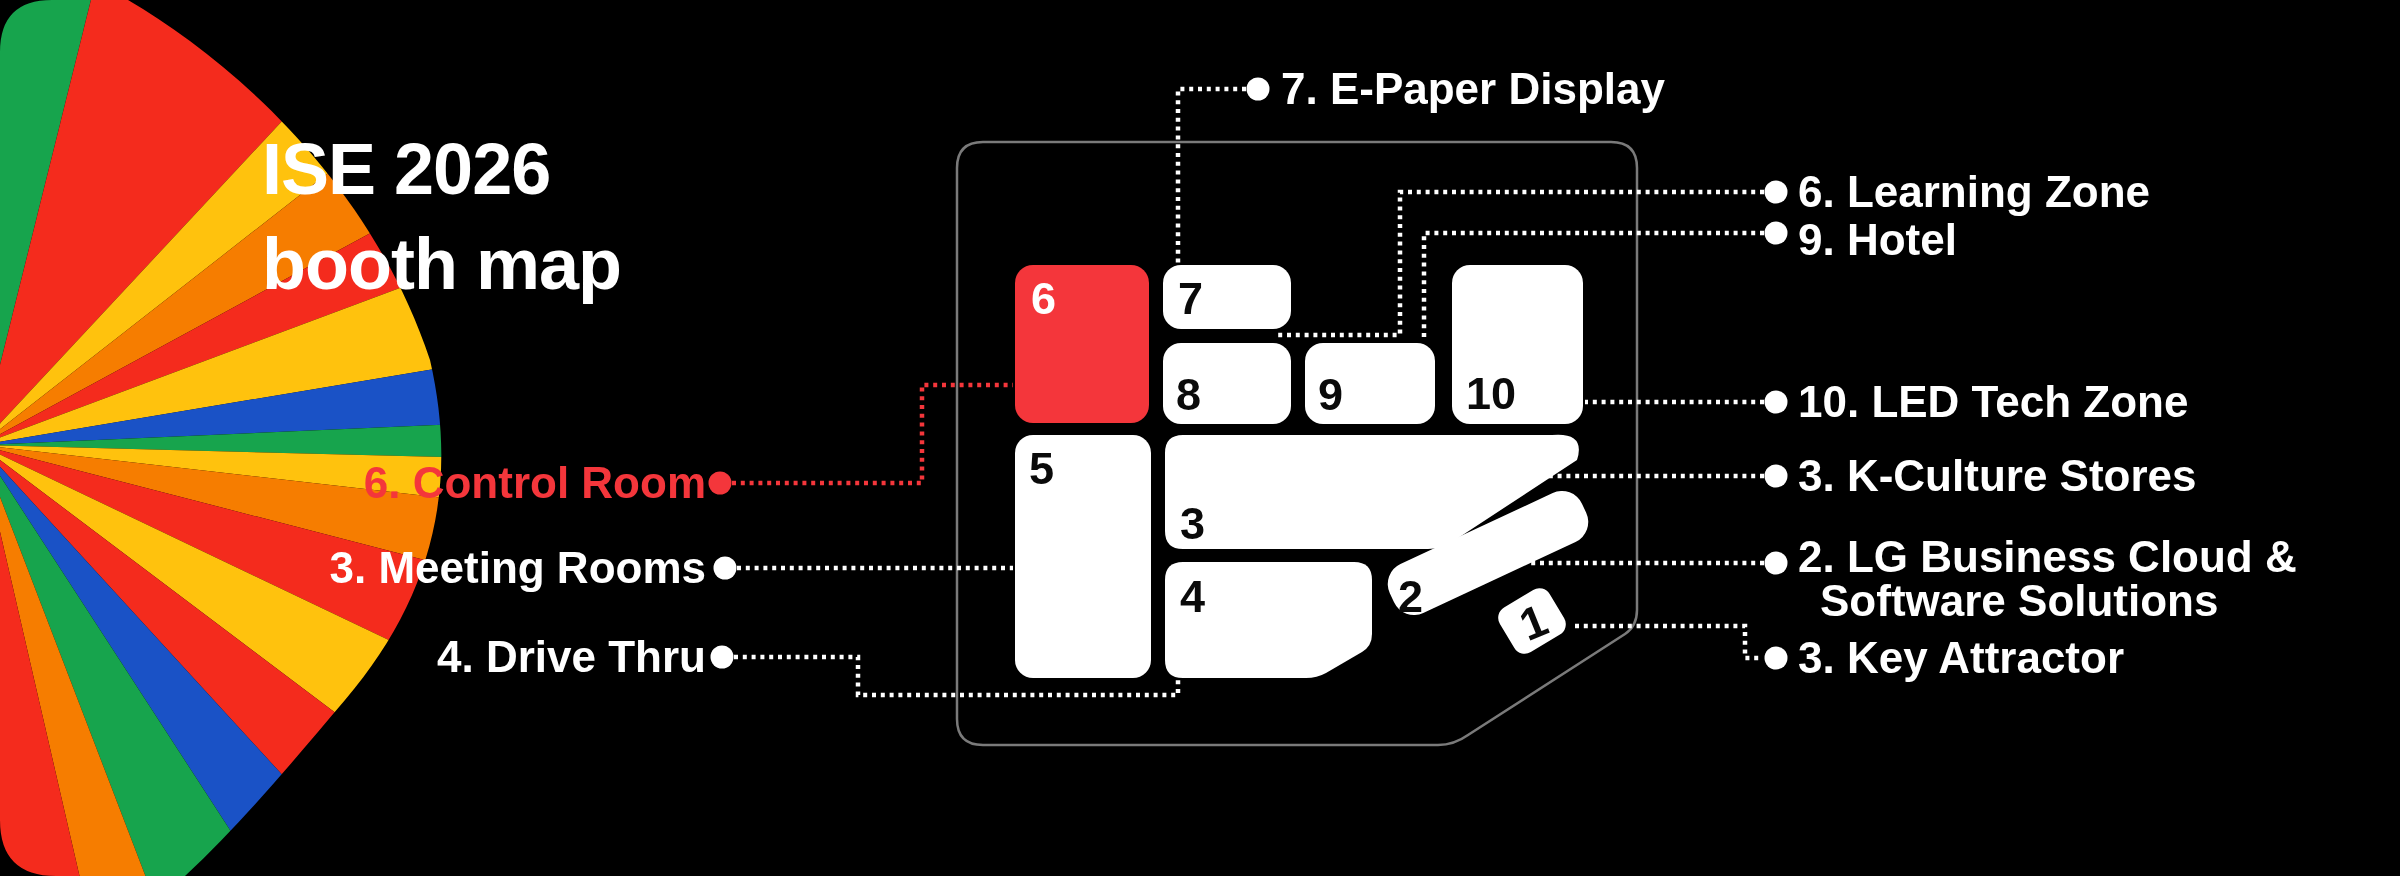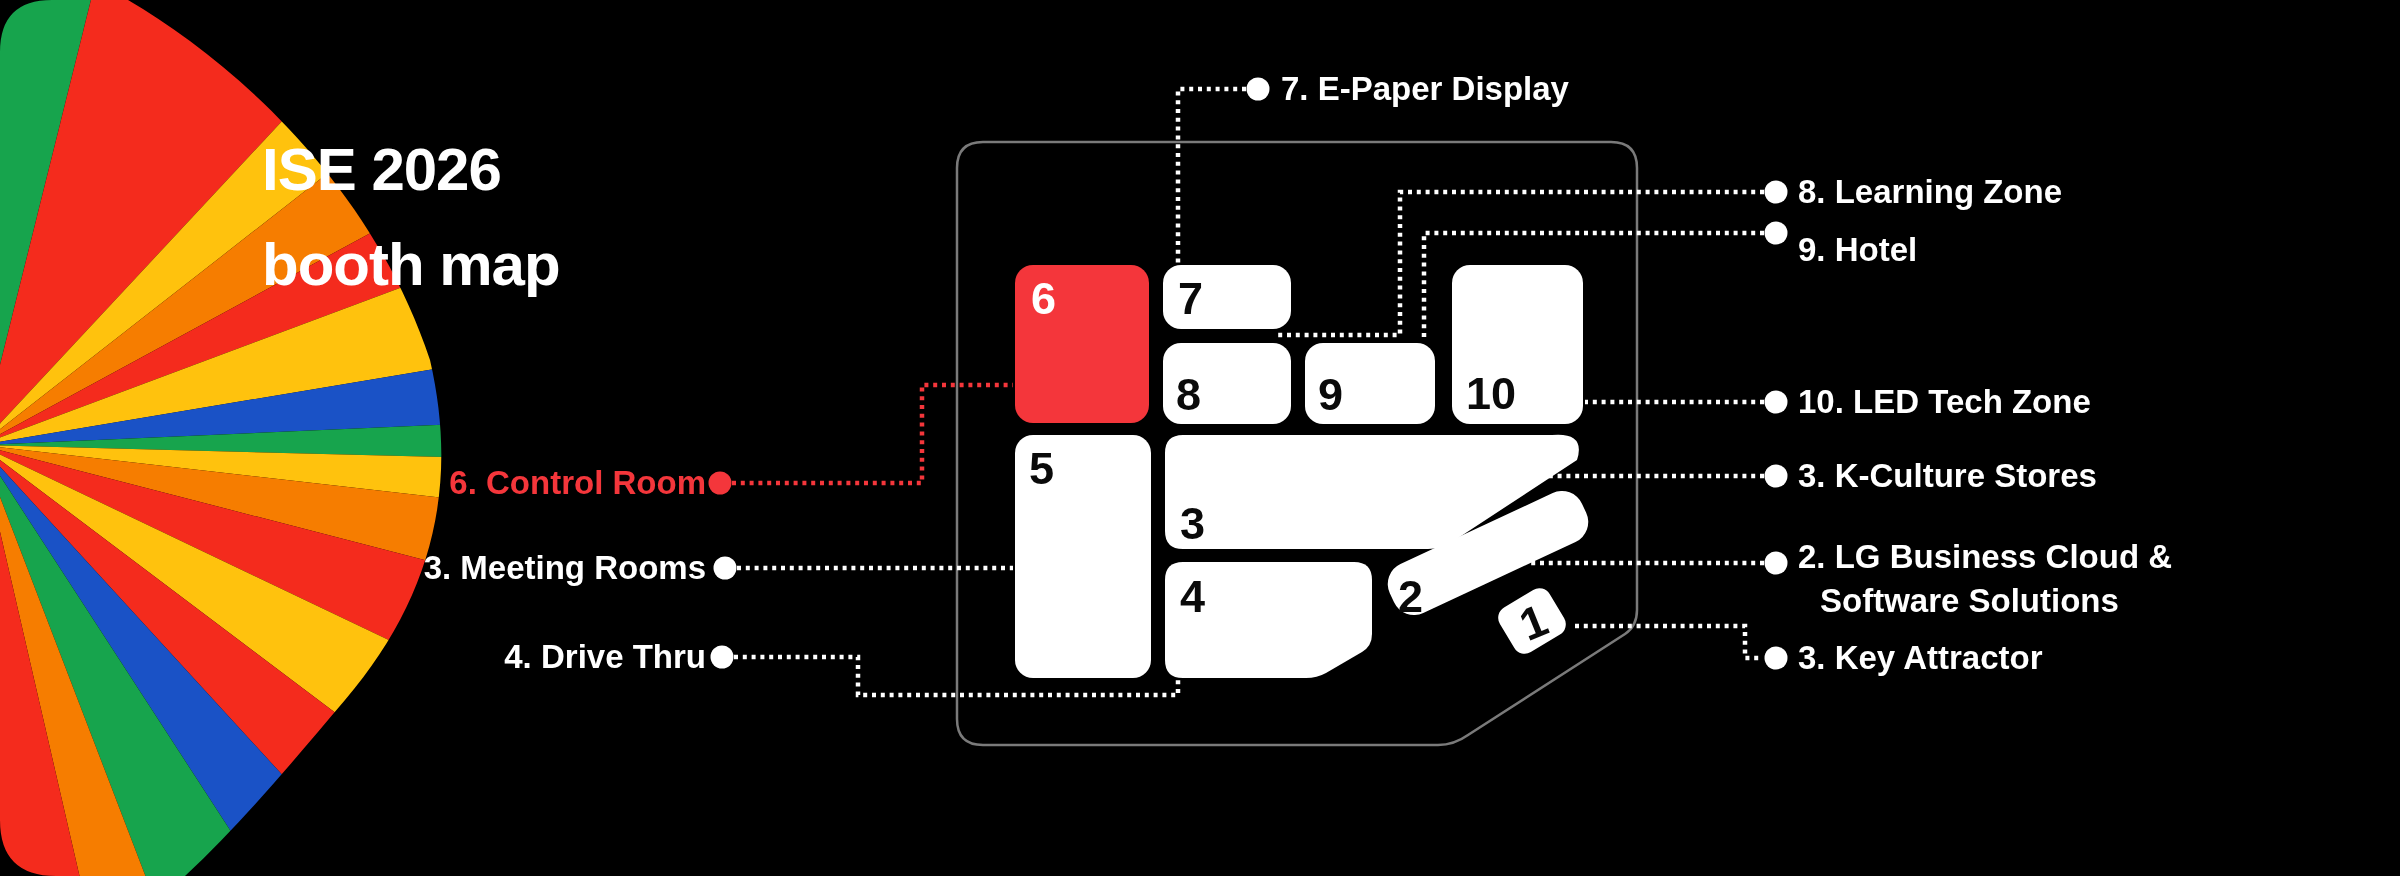--- a/index.html
+++ b/index.html
@@ -5,31 +5,31 @@
   html,body{margin:0;padding:0;background:#000;}
   .stage{
     position:relative;width:2400px;height:876px;overflow:hidden;
     background:var(--c-background,#000);
     font-family:"Liberation Sans", sans-serif;
   }
   .stage svg{position:absolute;left:0;top:0;z-index:1;}
   .txt{position:absolute;z-index:2;white-space:nowrap;}
   .page-title{
     left:262px;top:122px;
-    font-size:60px;line-height:95px;font-weight:700;letter-spacing:-1px;
+    font-size:72px;line-height:95px;font-weight:700;letter-spacing:-1px;
     color:var(--c-white,#fff);
   }
   .booth-num{
     position:absolute;z-index:2;
     font-size:45px;line-height:45px;font-weight:700;
     color:var(--c-number_dark,#0a0a0a);
   }
   .booth-num.light{color:var(--c-white,#fff);}
   .map-label{
-    font-size:33px;line-height:38px;font-weight:700;
+    font-size:44px;line-height:38px;font-weight:700;
     color:var(--c-white,#fff);
   }
   .map-label.red{color:var(--c-red,#f4363b);}
   .map-label.right-side{left:1798px;}
   .map-label.left-side{right:1694px;}
   .two-line .second{display:block;padding-left:22px;}
   .two-line{line-height:44px;}
   .leader{fill:none;stroke:var(--c-white,#fff);stroke-width:4.5;stroke-dasharray:4 4.8;}
   .leader.red{stroke:var(--c-red,#f4363b);}
   .dot{fill:var(--c-white,#fff);}
@@ -117,22 +117,22 @@
   <div class="booth-num" style="left:1318px;top:372px;">9</div>
   <div class="booth-num" style="left:1466px;top:371px;">10</div>
   <div class="booth-num" style="left:1029px;top:446px;">5</div>
   <div class="booth-num" style="left:1180px;top:501px;">3</div>
   <div class="booth-num" style="left:1180px;top:574px;">4</div>
   <div class="booth-num" style="left:1398px;top:574px;">2</div>
   <div class="booth-num" style="left:1521px;top:600px;transform:rotate(-22deg);">1</div>
 
   <div class="txt map-label" style="left:1281px;top:70px;">7. E-Paper Display</div>
 
-  <div class="txt map-label right-side" style="top:173px;">8. Learning Zone</div>
-  <div class="txt map-label right-side" style="top:231px;">9. Hotel</div>
+  <div class="txt map-label right-side" style="top:173px;">6. Learning Zone</div>
+  <div class="txt map-label right-side" style="top:221px;">9. Hotel</div>
   <div class="txt map-label right-side" style="top:383px;">10. LED Tech Zone</div>
   <div class="txt map-label right-side" style="top:457px;">3. K-Culture Stores</div>
   <div class="txt map-label right-side two-line" style="top:535px;">
     <span>2. LG Business Cloud &amp;</span>
     <span class="second">Software Solutions</span>
   </div>
   <div class="txt map-label right-side" style="top:639px;">3. Key Attractor</div>
 
   <div class="txt map-label left-side red" style="top:464px;">6. Control Room</div>
   <div class="txt map-label left-side" style="top:549px;">3. Meeting Rooms</div>

